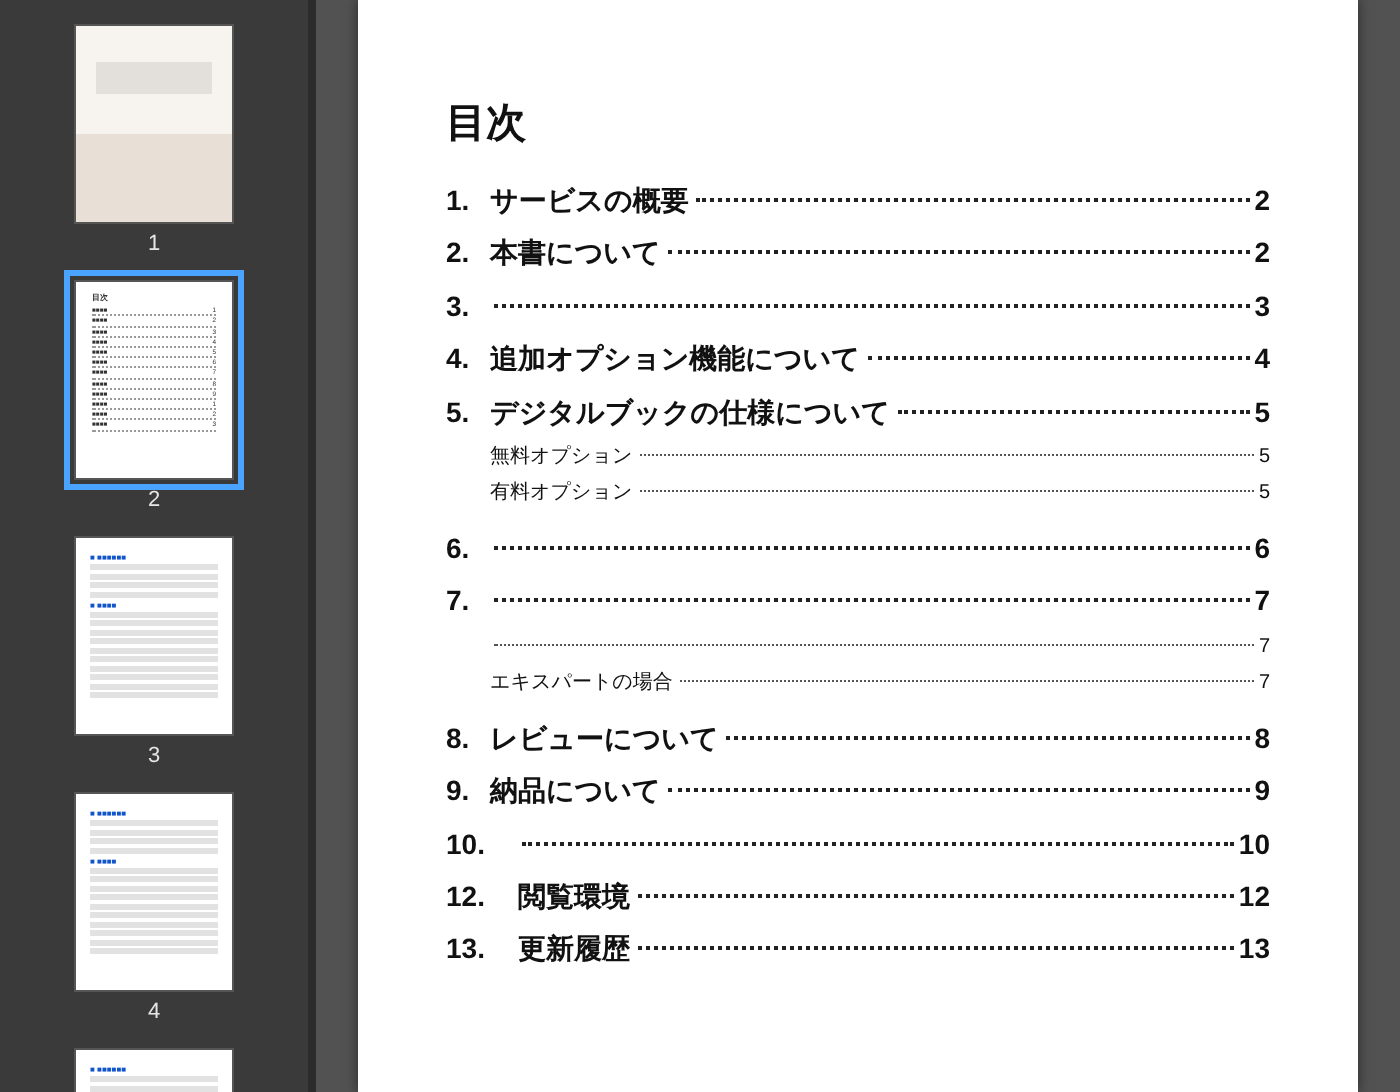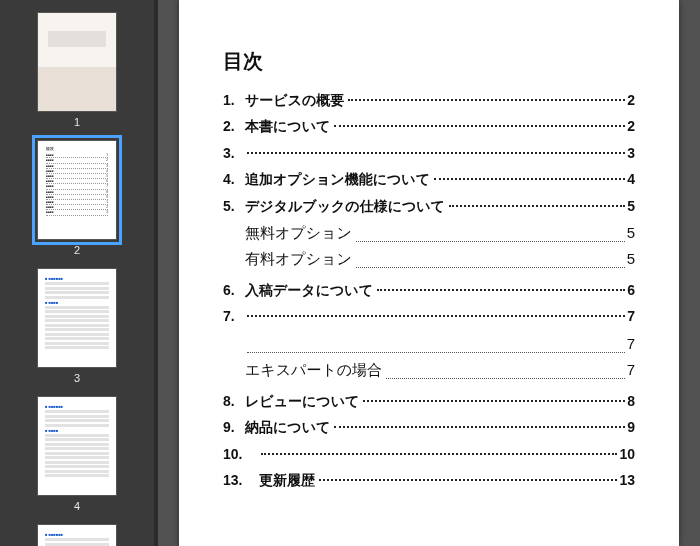--- a/index.html
+++ b/index.html
@@ -85,25 +85,24 @@
   .toc-item {
     display: flex;
     align-items: baseline;
     font-size: 14px;
     font-weight: 700;
     line-height: 1.6;
     margin-bottom: 4px;
     white-space: nowrap;
   }
   .toc-item.sub {
-    font-size: 15px;
+    font-size: 10px;
     font-weight: 500;
     padding-left: 22px;
     margin-bottom: 2px;
-    align-items: flex-end;
   }
   .toc-num { flex: 0 0 auto; }
   .toc-item:not(.sub) .toc-num { min-width: 22px; }
   .toc-item.wide .toc-num { min-width: 36px; }
   .toc-text { flex: 0 0 auto; margin-right: 2px; }
   .toc-dots {
     flex: 1 1 auto;
     border-bottom: 2px dotted #222;
     transform: translateY(-4px);
     margin: 0 2px;
@@ -272,21 +271,20 @@
               <span class="toc-page">5</span>
             </div>
             <div class="toc-item sub">
               <span class="toc-text">有料オプション</span>
               <span class="toc-dots"></span>
               <span class="toc-page">5</span>
             </div>
           </div>
           <li class="toc-item">
             <span class="toc-num">6.</span>
-            <span class="toc-text">入稿データについて</span>
             <span class="toc-dots"></span>
             <span class="toc-page">6</span>
           </li>
           <li class="toc-item">
             <span class="toc-num">7.</span>
             <span class="toc-dots"></span>
             <span class="toc-page">7</span>
           </li>
           <div class="sub-group">
             <div class="toc-item sub">
@@ -310,20 +308,26 @@
             <span class="toc-text">納品について</span>
             <span class="toc-dots"></span>
             <span class="toc-page">9</span>
           </li>
           <li class="toc-item wide">
             <span class="toc-num">10.</span>
             <span class="toc-dots"></span>
             <span class="toc-page">10</span>
           </li>
           <li class="toc-item wide">
+            <span class="toc-num">12.</span>
+            <span class="toc-text">閲覧環境</span>
+            <span class="toc-dots"></span>
+            <span class="toc-page">12</span>
+          </li>
+          <li class="toc-item wide">
             <span class="toc-num">13.</span>
             <span class="toc-text">更新履歴</span>
             <span class="toc-dots"></span>
             <span class="toc-page">13</span>
           </li>
         </ol>
     </div>
   </div>
 
 </div>

